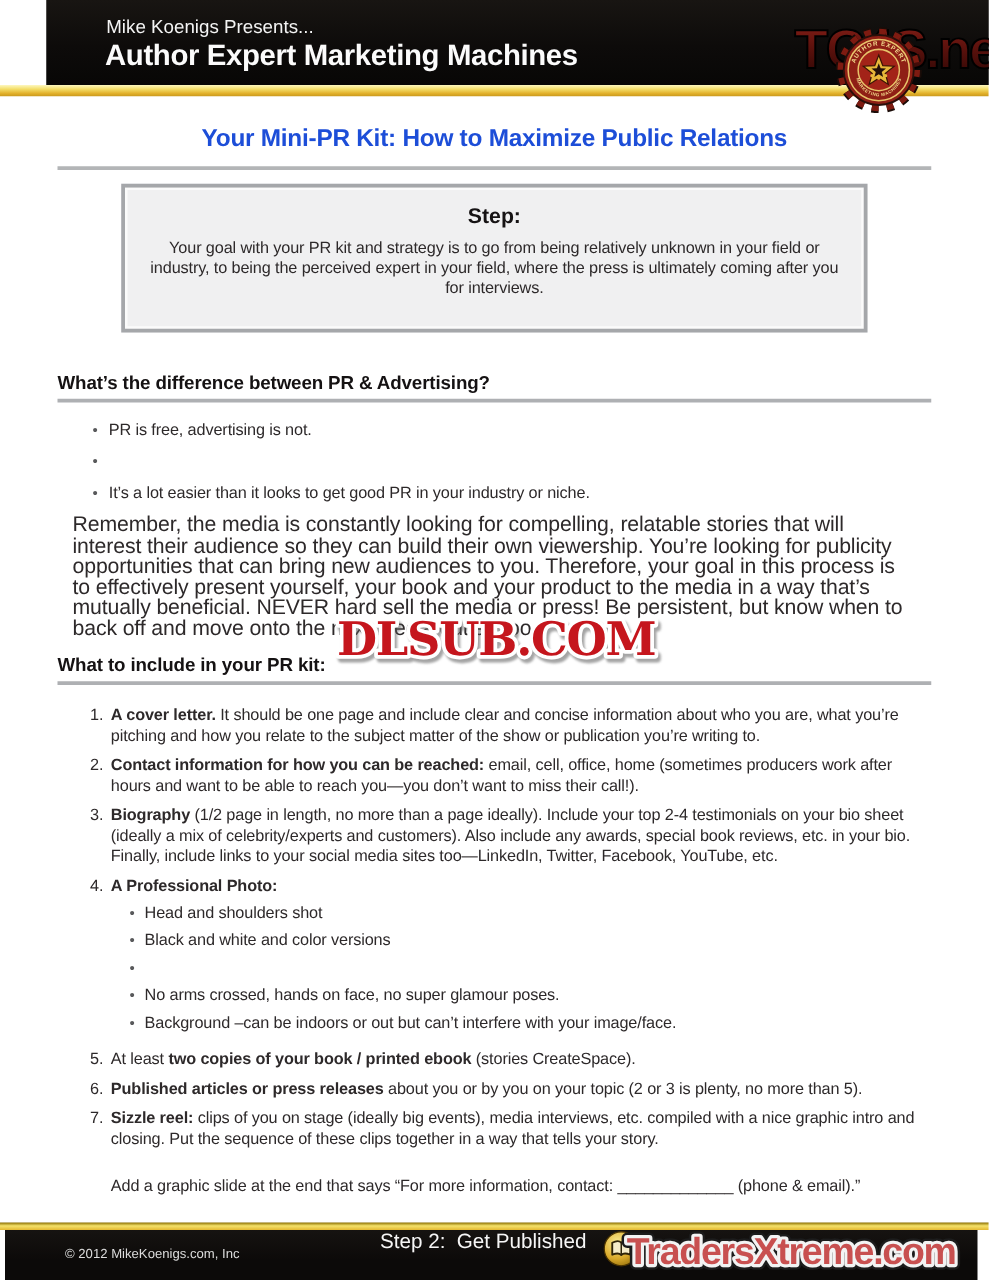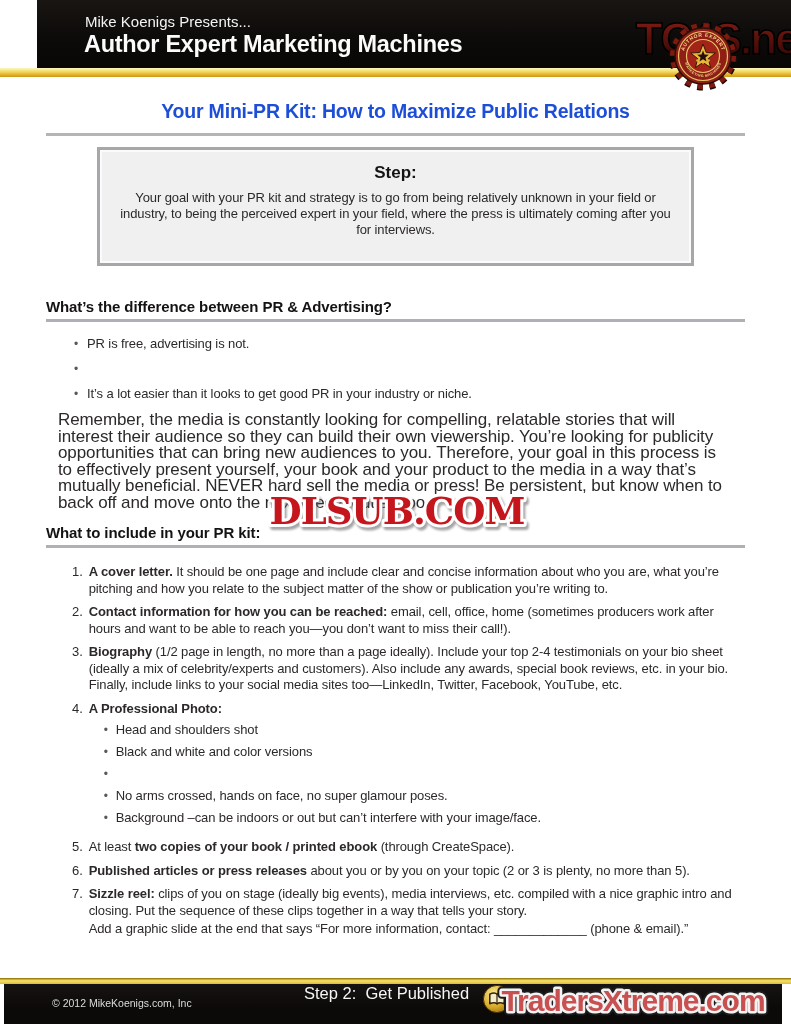--- a/index.html
+++ b/index.html
@@ -85,21 +85,21 @@
 
   
   .olist { position:absolute; top:564px; left:72px; width:668px; }
   .oli { display:flex; margin-bottom:7px; font-size:13px; line-height:16.5px; letter-spacing:-0.1px; }
   .num { flex:0 0 16px; text-align:right; padding-right:6px; }
   .otext { flex:1; }
   .bold { font-weight:bold; }
   .sublist { margin:5px 0 2px 15px; }
   .s-item { display:flex; margin-bottom:5.6px; }
   .s-dot { flex:0 0 12px; color:#58595b; font-size:12px; }
-  .extra { margin-top:2px; }
+  .extra { margin-top:22px; }
 
   
   .stripe-bottom {
     position:absolute; top:978px; left:0; width:791px; height:6px;
     background:linear-gradient(180deg,#8a6d00 0%,#f5e26a 45%,#e4b832 100%);
     z-index:8;
   }
   .footer {
     position:absolute; top:984px; left:4px; width:778px; height:40px;
     background:linear-gradient(180deg,#161311 0%,#0c0a09 60%);
@@ -238,21 +238,21 @@
           <div class="s-item">
             <span class="s-dot">•</span>
             <span>Background –can be indoors or out but can’t interfere with your image/face.</span>
           </div>
         </div>
       </span>
     </div>
 
     <div class="oli">
       <span class="num">5.</span>
-      <span class="otext"><span>At least </span><span class="bold">two copies of your book / printed ebook</span><span> (through CreateSpace).</span></span>
+      <span class="otext"><span>At least </span><span class="bold">two copies of your book / printed ebook</span><span> (stories CreateSpace).</span></span>
     </div>
 
     <div class="oli">
       <span class="num">6.</span>
       <span class="otext"><span></span><span class="bold">Published articles or press releases</span><span> about you or by you on your topic (2 or 3 is plenty, no more than 5).</span></span>
     </div>
 
     <div class="oli">
       <span class="num">7.</span>
       <span class="otext">

